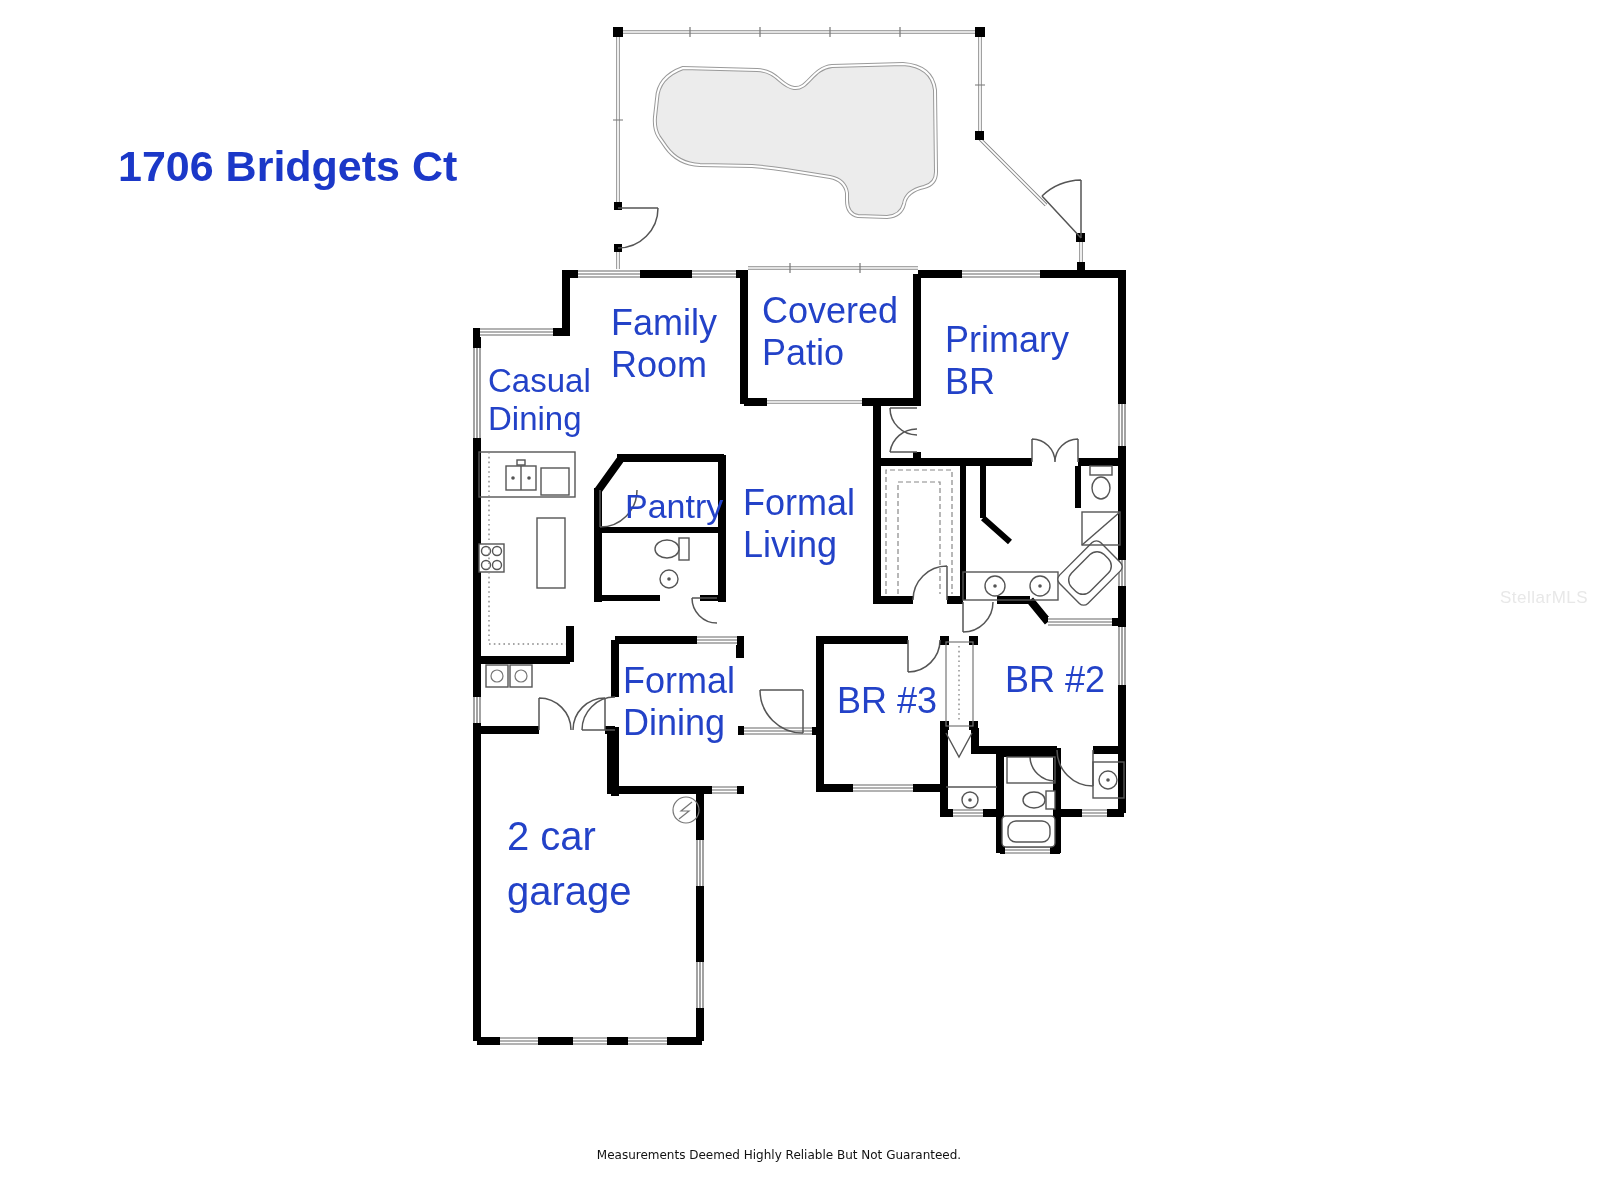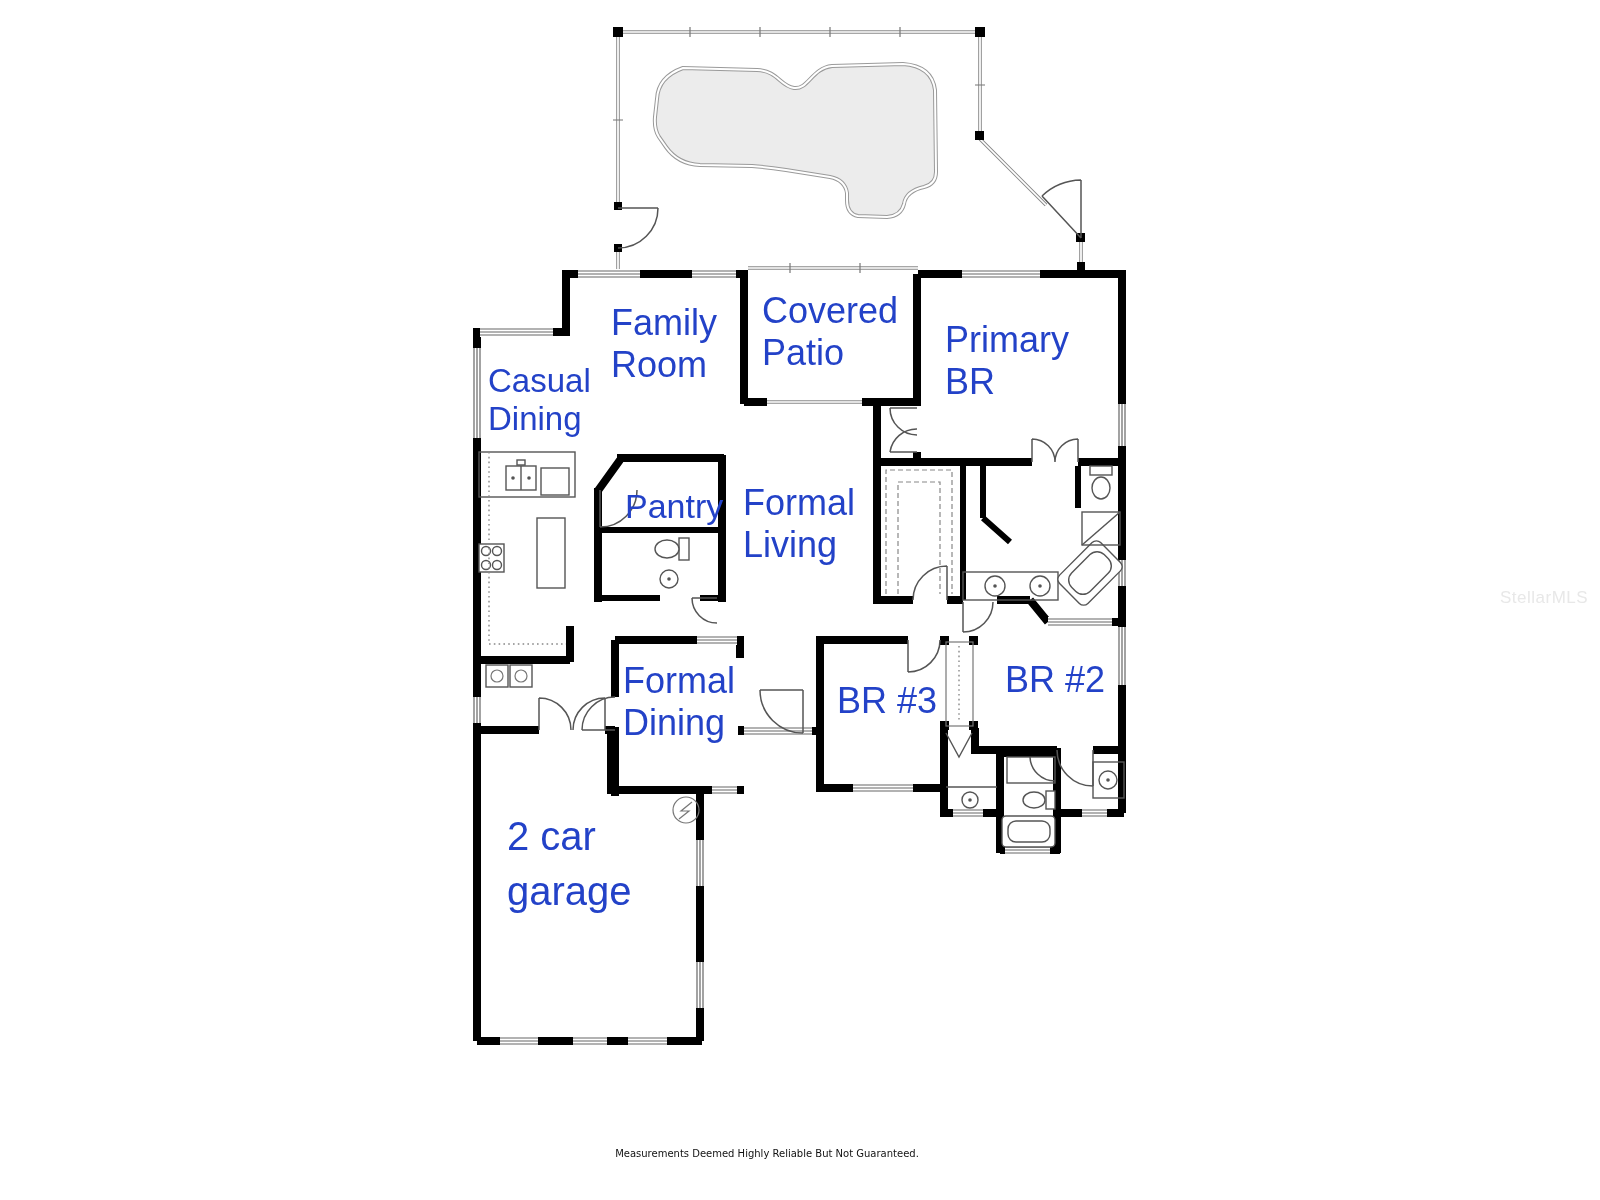--- a/index.html
+++ b/index.html
@@ -2,22 +2,22 @@
 <html style="--c-title: #1B38C8; --c-label: #2342C8; --c-wall: #000000; --c-pool_fill: #ececec; --c-watermark: #E8E8E8; --c-disclaimer: #111111;"><head>
 <meta charset="utf-8">
 <style>
   html,body{margin:0;padding:0;background:#fff;}
   .canvas{position:relative;width:1600px;height:1200px;background:#fff;overflow:hidden;
           font-family:"Liberation Sans",sans-serif;}
   .title{position:absolute;left:118px;top:142px;font-size:43px;font-weight:bold;
          letter-spacing:0px;color:var(--c-title,#1B38C8);}
   .watermark{position:absolute;left:1500px;top:588px;font-size:17px;
              color:var(--c-watermark,#E8E8E8);letter-spacing:0.5px;}
-  .disclaimer{position:absolute;left:4px;top:1148px;width:1526px;text-align:center;
-              font-size:10px;color:var(--c-disclaimer,#111);
+  .disclaimer{position:absolute;left:16px;top:1148px;width:1526px;text-align:center;
+              font-size:12px;color:var(--c-disclaimer,#111);
               font-family:"DejaVu Sans",sans-serif;}
   svg{position:absolute;left:0;top:0;}
   .blk{stroke:var(--c-wall,#000);stroke-width:8;fill:none;stroke-linecap:butt;}
   .blk6{stroke:var(--c-wall,#000);stroke-width:6;fill:none;stroke-linecap:butt;}
   .scrA{stroke:#8a8a8a;stroke-width:3.6;fill:none;}
   .scrB{stroke:#fff;stroke-width:1.7;fill:none;}
   .thin{stroke:#555;stroke-width:1.5;fill:none;}
   .thin2{stroke:#777;stroke-width:1.2;fill:none;}
   .wrect{fill:#fff;stroke:none;}
   .wline{stroke:#666;stroke-width:1.2;fill:none;}
@@ -30,20 +30,21 @@
   .pool{fill:var(--c-pool_fill,#ececec);stroke:#9a9a9a;stroke-width:4;}
   .poolIn{fill:none;stroke:#fff;stroke-width:2;}
   text.rl{fill:var(--c-label,#2342C8);font-family:"Liberation Sans",sans-serif;}
   .f36{font-size:36px;} .f34{font-size:34px;} .f33{font-size:33px;} .f40{font-size:40px;}
 </style>
 </head>
 <body>
 
 <div class="canvas">
 
+  <div class="title">1706 Bridgets Ct</div>
 
   <svg width="1600" height="1200" viewBox="0 0 1600 1200">
 
     <g>
       <path class="scrA" d="M618,32H980 M618,32V205 M618,250V270 M980,32V135 M980,139L1046,205 M1081,240V270 M748,268H918 M767,402H862"></path>
       <path class="scrB" d="M618,32H980 M618,32V205 M618,250V270 M980,32V135 M980,139L1046,205 M1081,240V270 M748,268H918 M767,402H862"></path>
       <path class="thin2" d="M690,27V37 M760,27V37 M830,27V37 M900,27V37 M613,120H623 M975,85H985 M790,263V273 M860,263V273"></path>
       <rect class="sq" x="613" y="27" width="10" height="10"></rect>
       <rect class="sq" x="975" y="27" width="10" height="10"></rect>
       <rect class="sq" x="975" y="131" width="9" height="9"></rect>

